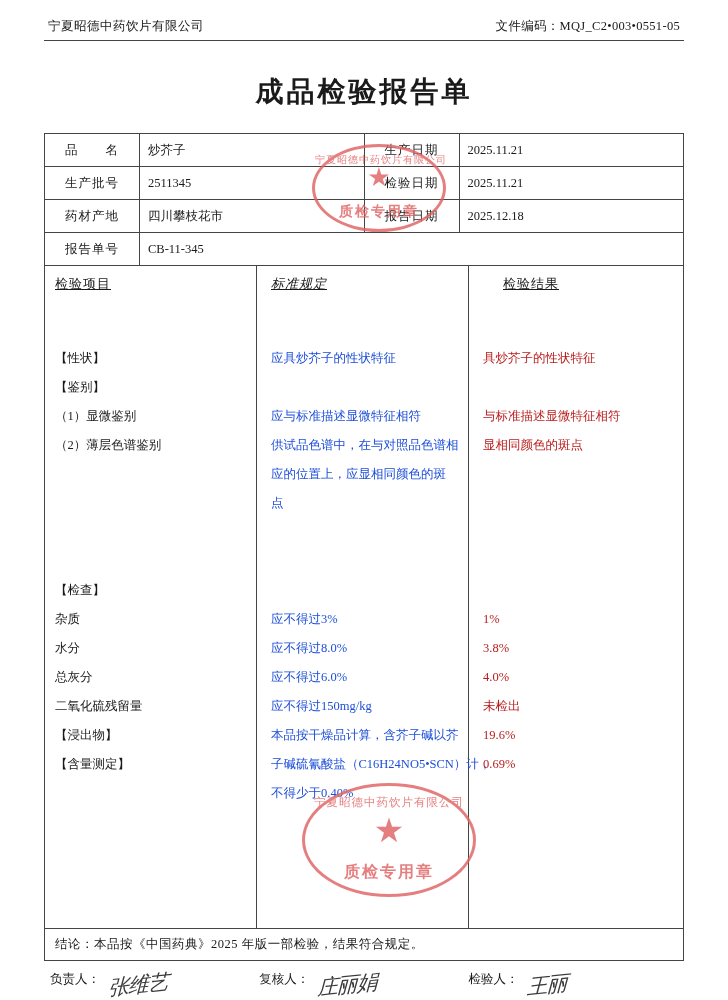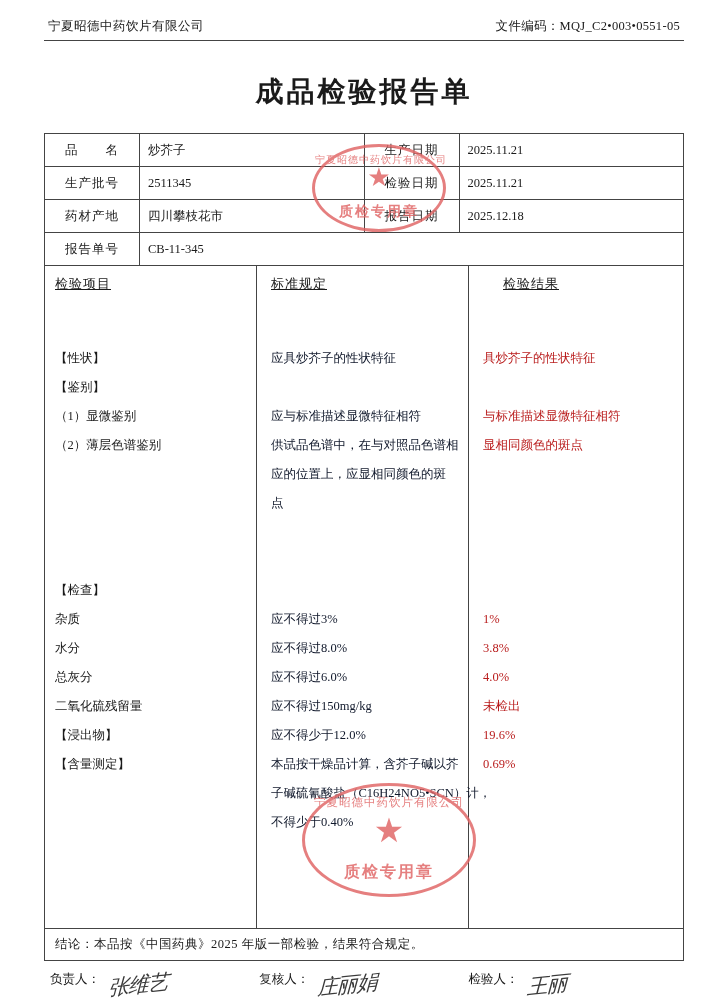--- a/index.html
+++ b/index.html
@@ -90,30 +90,30 @@
   .col.c2 { width: 212px; border-right: 1px solid #444; }
   .col.c3 { width: 214px; }
   .col-head {
     font-size: 13px;
     text-align: center;
     padding-top: 9px;
     letter-spacing: 1px;
     text-decoration: underline;
   }
   .col.c1 .col-head { text-align: left; padding-left: 10px; }
-  .col.c2 .col-head { text-align: left; padding-left: 14px; }
+  .col.c2 .col-head { text-align: left; padding-left: 14px; font-style: italic; }
   .col.c3 .col-head { text-align: left; padding-left: 34px; }
 
   .lines {
     padding-top: 22px;
     font-size: 12.5px;
     line-height: 29px;
   }
   .col.c1 .lines { padding-left: 10px; }
-  .col.c2 .lines { padding-left: 14px; color: #0f172a; }
+  .col.c2 .lines { padding-left: 14px; color: #1d4ed8; }
   .col.c3 .lines { padding-left: 14px; color: #b91c1c; }
   .ln { white-space: pre; height: 29px; }
 
   
   .conclusion {
     border: 1px solid #444;
     border-top: none;
     font-size: 12.5px;
     padding: 7px 10px;
     letter-spacing: 0.5px;
@@ -270,21 +270,20 @@
         <div class="ln">供试品色谱中，在与对照品色谱相</div>
         <div class="ln">应的位置上，应显相同颜色的斑</div>
         <div class="ln">点</div>
         <div class="ln"></div>
         <div class="ln"></div>
         <div class="ln"></div>
         <div class="ln">应不得过3%</div>
         <div class="ln">应不得过8.0%</div>
         <div class="ln">应不得过6.0%</div>
         <div class="ln">应不得过150mg/kg</div>
-        <div class="ln">应不得少于12.0%</div>
         <div class="ln">本品按干燥品计算，含芥子碱以芥</div>
         <div class="ln">子碱硫氰酸盐（C16H24NO5•SCN）计，</div>
         <div class="ln">不得少于0.40%</div>
       </div>
     </div>
 
     <div class="col c3">
       <div class="col-head">检验结果</div>
       <div class="lines">
         <div class="ln"></div>

